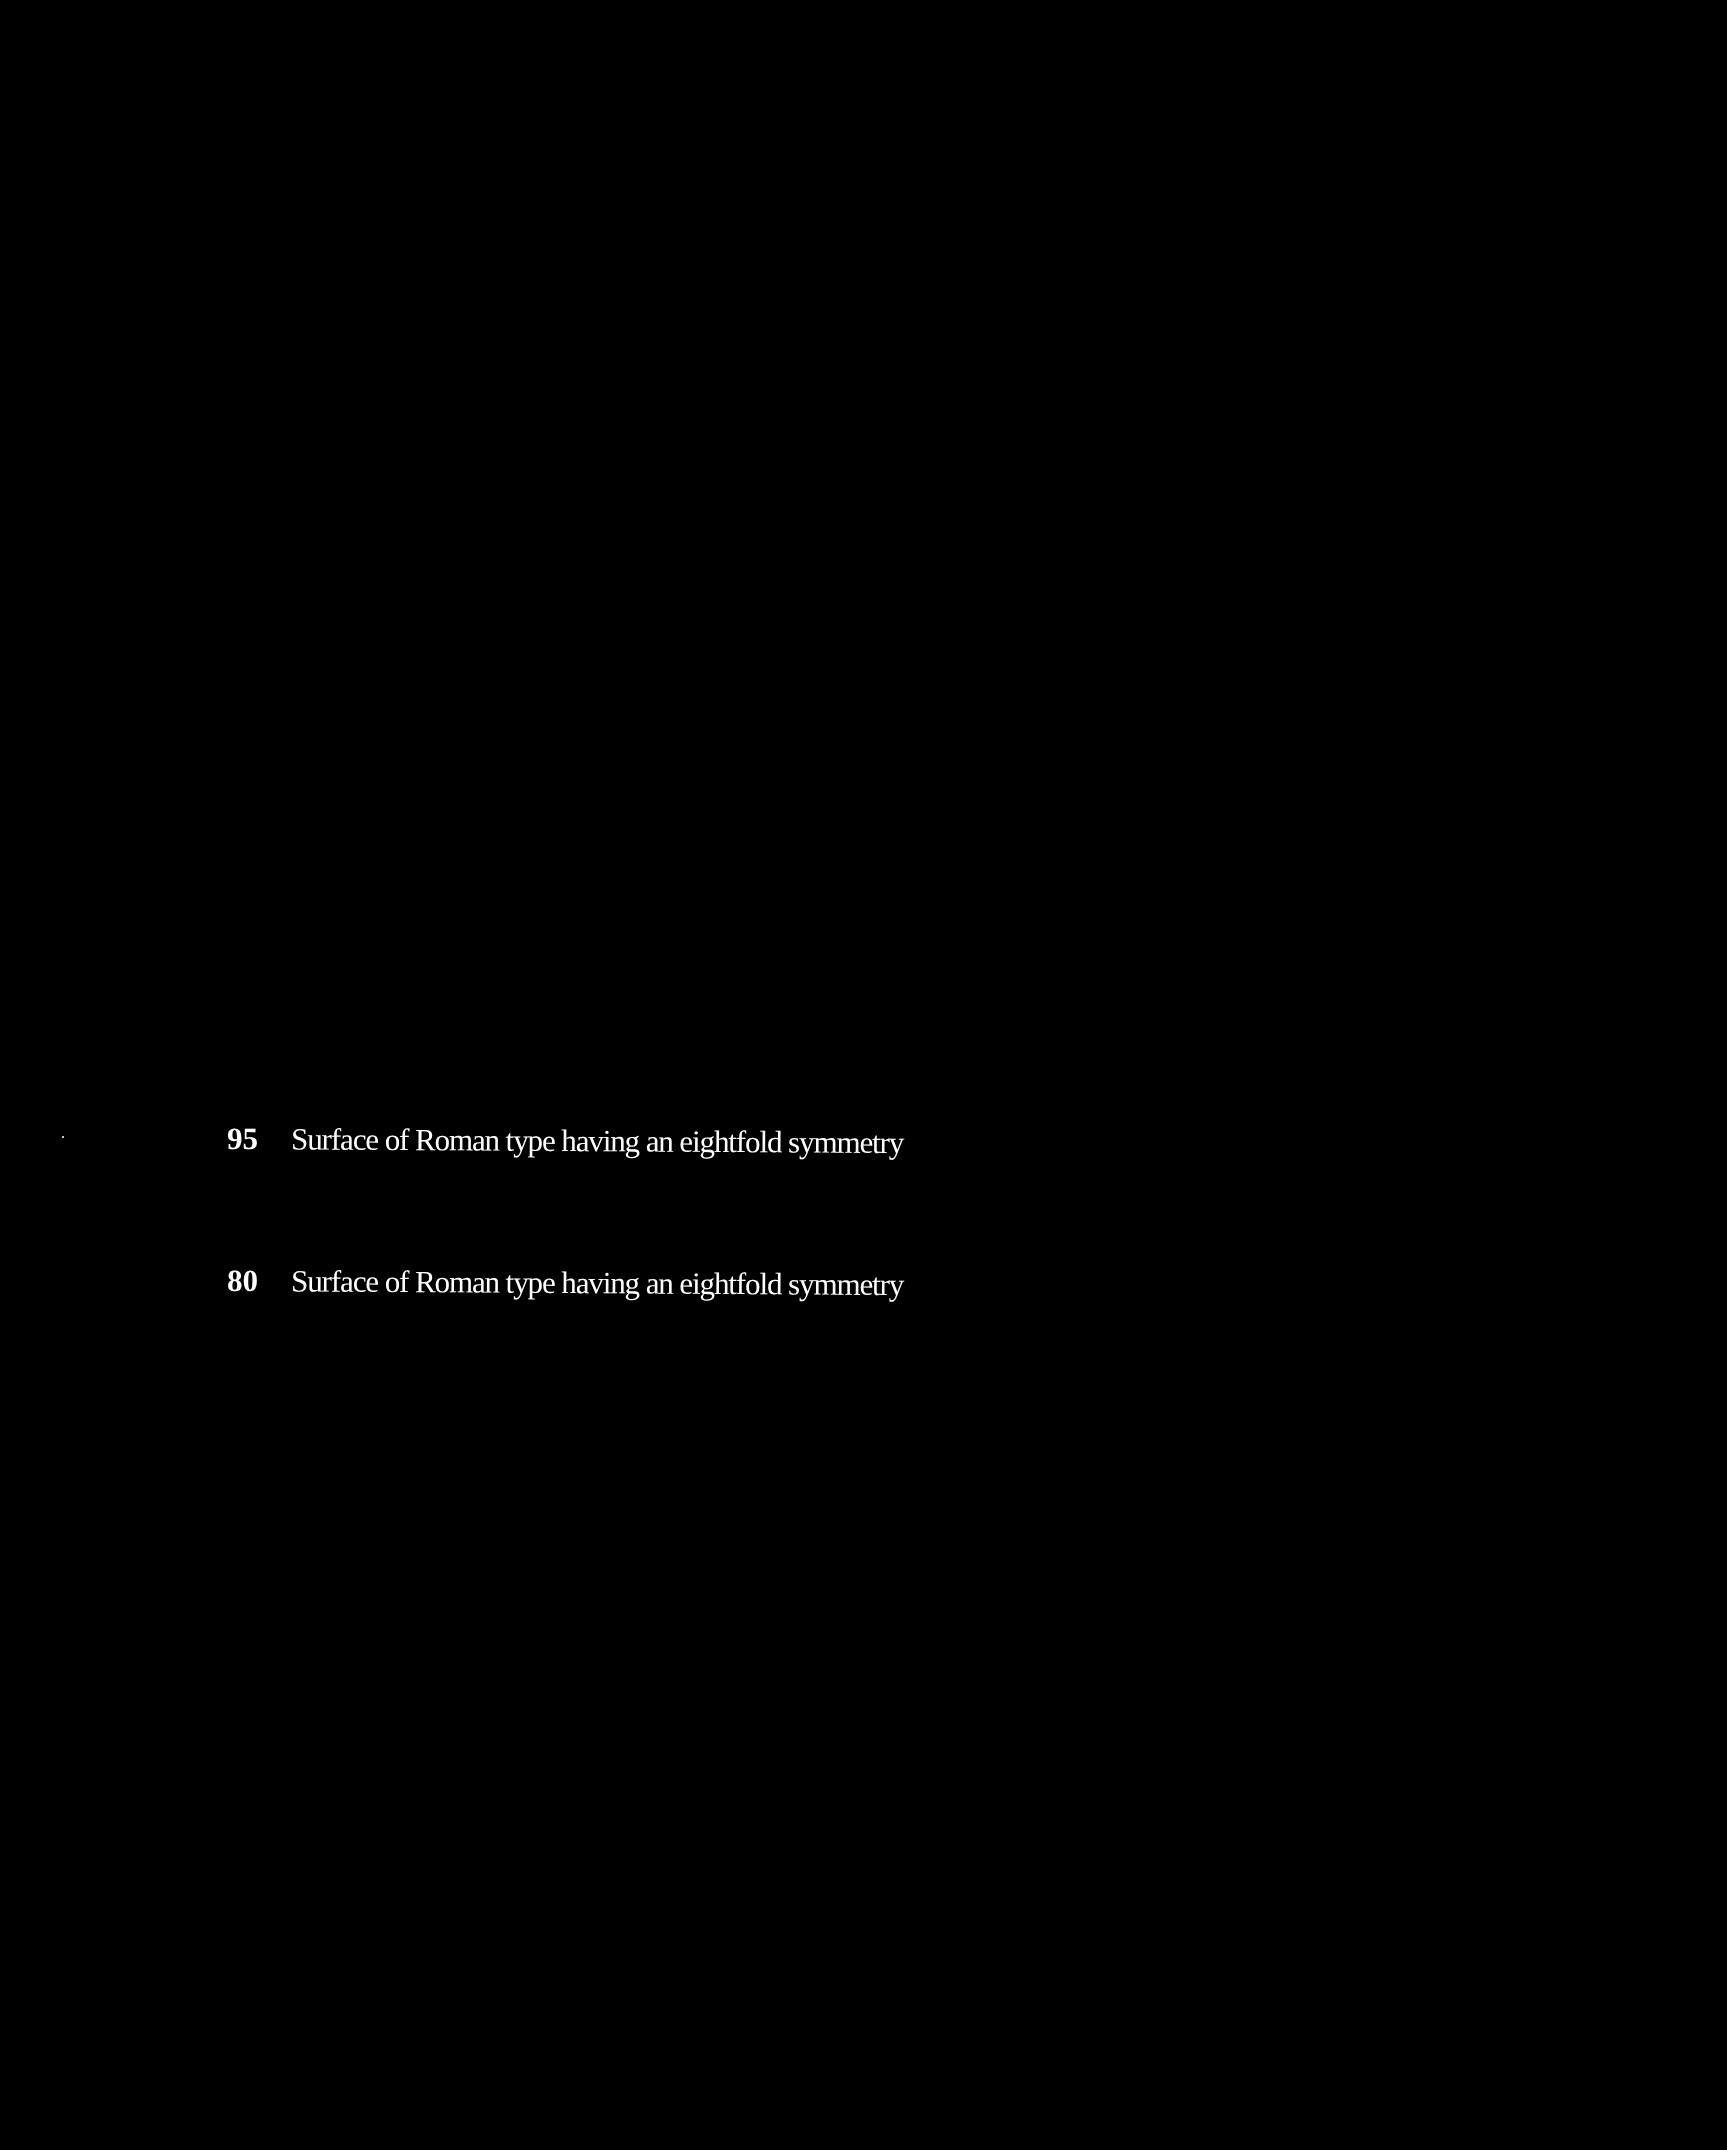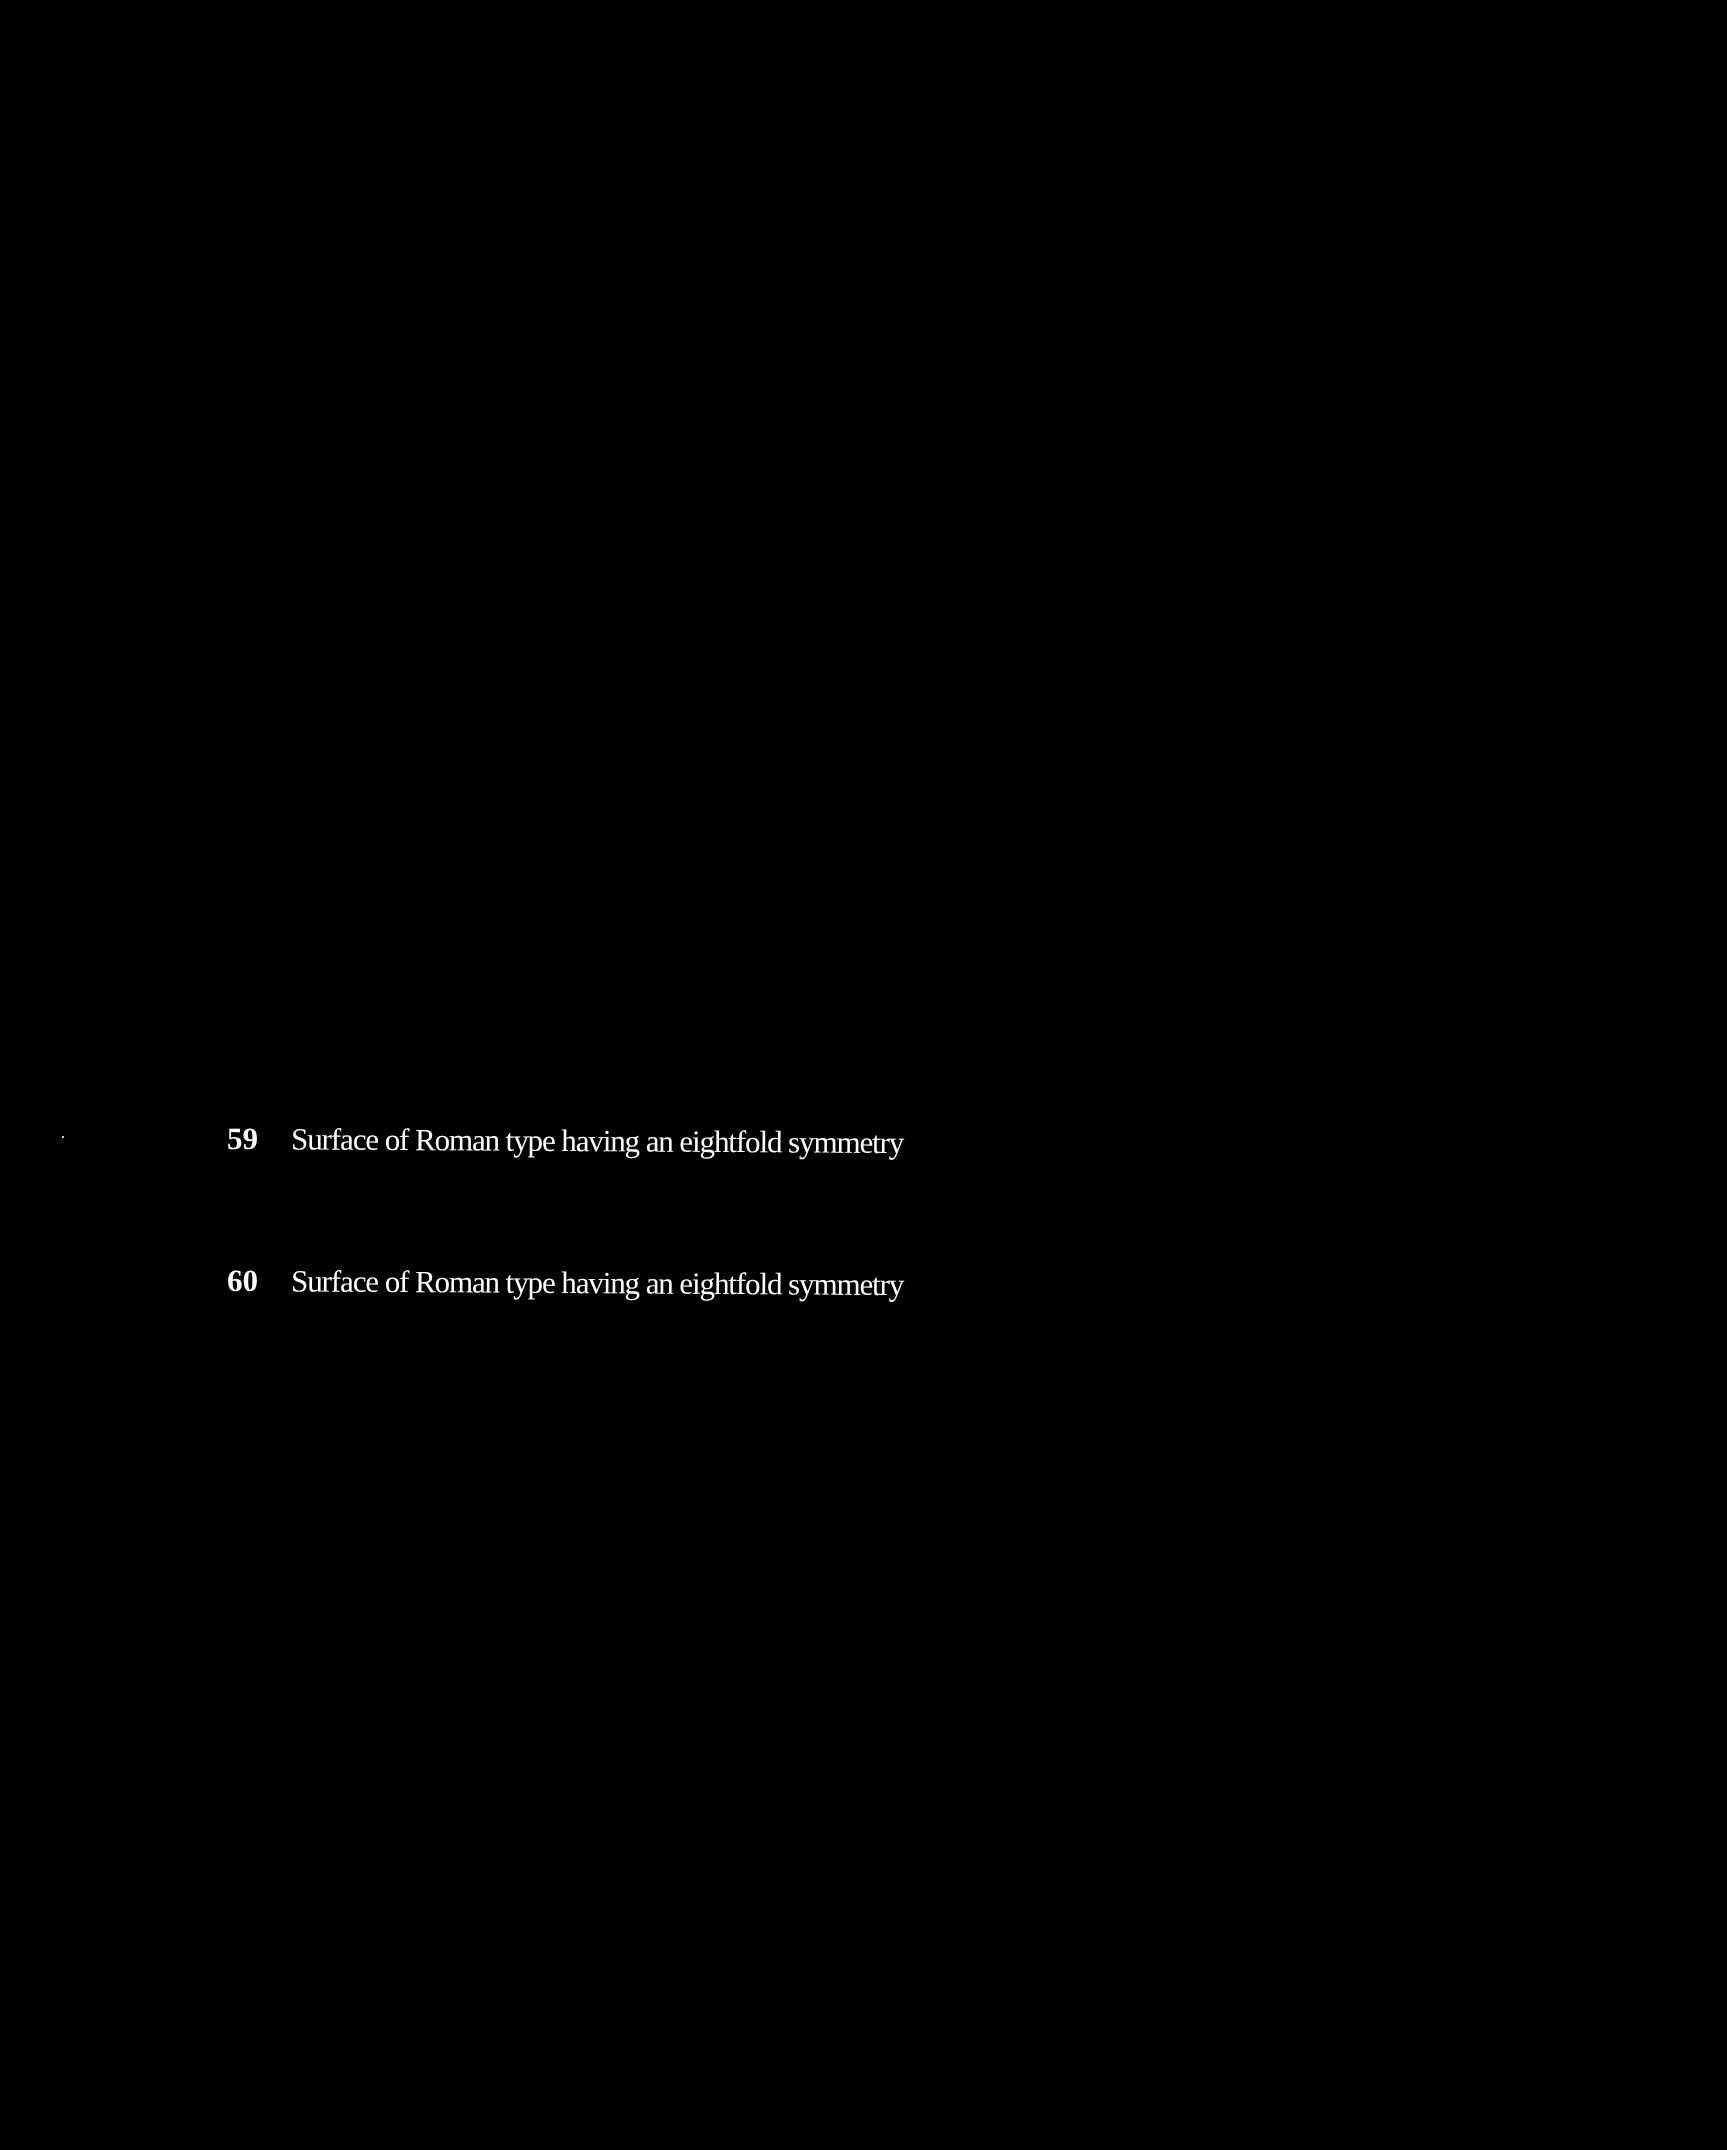--- a/index.html
+++ b/index.html
@@ -48,25 +48,25 @@
     border-radius: 50%;
   }
   .speck-b { left: 62px; top: 1136px; width: 2.2px; height: 1.7px; }
 </style>
 </head>
 <body>
 
 <div class="page">
 
   <div class="caption caption-1">
-    <span class="cap-num">59</span>
+    <span class="cap-num">95</span>
     <span class="cap-text">Surface of Roman type having an eightfold symmetry</span>
   </div>
 
   <div class="caption caption-2">
-    <span class="cap-num">60</span>
+    <span class="cap-num">80</span>
     <span class="cap-text">Surface of Roman type having an eightfold symmetry</span>
   </div>
 
   <div class="speck speck-b"></div>
 
 </div>
 
 
 </body></html>

